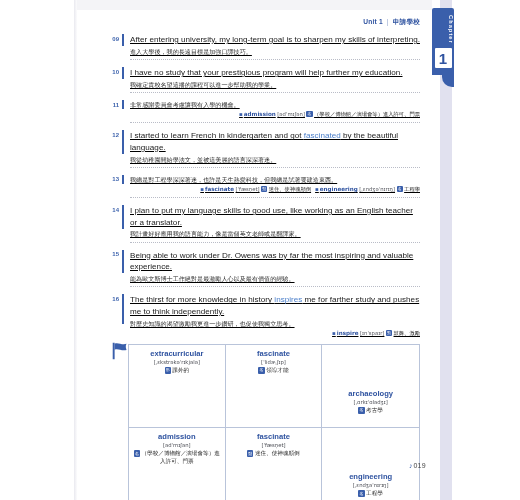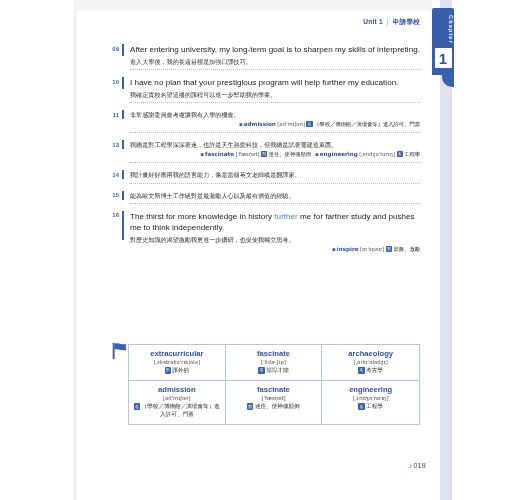--- a/index.html
+++ b/index.html
@@ -57,21 +57,21 @@
   
   .running-head{
     position:absolute;left:0;top:18px;width:420px;
     text-align:right;
     font-size:6.6px;font-weight:bold;color:#2f53a0;
     letter-spacing:.2px;
   }
   .running-head .sep{color:#8fa2cc;padding:0 2px;font-weight:normal;}
   
   .content{
-    position:absolute;left:108px;top:44px;width:312px;
+    position:absolute;left:108px;top:34px;width:312px;text-decoration:underline;
   }
   .item{
     position:relative;
     padding-left:22px;
     padding-bottom:4px;
     margin-bottom:3px;
   }
   .item .num{
     position:absolute;left:0;top:1.5px;
     font-size:6px;color:#3d63ad;font-weight:bold;
@@ -128,24 +128,24 @@
   .vocab-box{
     margin-left:20px;
     border:1px solid #b9c4da;
     display:grid;
     grid-template-columns:1fr 1fr 1fr;
     background:#fff;
   }
   .cell{
     border-right:1px solid #b9c4da;
     border-bottom:1px solid #b9c4da;
-    padding:4px 3px 5px;
+    padding:4px 3px 12px;
     text-align:center;
   }
-  .cell:nth-child(3n){border-right:none;}
+  .cell:nth-child(3n){border-right:none;margin-top:40px;}
   .cell:nth-child(n+4){border-bottom:none;}
   .cell .w{
     font-size:7.6px;font-weight:bold;color:#2f53a0;line-height:1.25;
   }
   .cell .p{
     font-size:5.3px;color:#4c4e55;line-height:1.4;margin-top:.5px;
     font-family:"DejaVu Sans",sans-serif;
   }
   .cell .d{
     font-size:5.6px;color:#1f1f1f;line-height:1.35;margin-top:1px;
@@ -206,54 +206,63 @@
       <div class="item">
         <span class="num">09</span>
         <span class="bar"></span>
         <div class="en">After entering university, my long-term goal is to sharpen my skills of interpreting.</div>
         <div class="zh">進入大學後，我的長遠目標是加強口譯技巧。</div>
         <div class="dotted"></div>
       </div>
       <div class="item">
         <span class="num">10</span>
         <span class="bar"></span>
-        <div class="en">I have no plan that your prestigious program will help further my education.</div>
+        <div class="en">I have no study that your prestigious program will help further my education.</div>
         <div class="zh">我確定貴校名望這播的課程可以進一步幫助我的學業。</div>
         <div class="dotted"></div>
       </div>
       <div class="item">
         <span class="num">11</span>
         <span class="bar"></span>
         <div class="zh">非常感謝委員會考慮讓我有入學的機會。</div>
         <div class="note"><span class="grp"><span class="bullet">▪</span><span class="term">admission</span><span class="ipa">[ədˈmɪʃən]</span><span class="pos">名</span><span class="def">（學校／博物館／演場會等）進入許可、門票</span></span></div>
         <div class="dotted"></div>
       </div>
       <div class="item">
+        <span class="num">12</span>
+        <span class="bar"></span>
+        <div class="en">I started to learn French in kindergarten and got <span class="kw">fascinated</span> by the beautiful language.</div>
+        <div class="zh">我從幼稚園開始學法文，並被這美麗的語言深深著迷。</div>
+        <div class="dotted"></div>
+      </div>
+      <div class="item">
         <span class="num">13</span>
         <span class="bar"></span>
         <div class="zh">我總是對工程學深深著迷，也許是天生熱愛科技，但我總是試著要建造東西。</div>
         <div class="note"><span class="grp"><span class="bullet">▪</span><span class="term">fascinate</span><span class="ipa">[ˈfæsn̩et]</span><span class="pos">動</span><span class="def">迷住、使神魂顛倒</span></span><span class="grp"><span class="bullet">▪</span><span class="term">engineering</span><span class="ipa">[ˌɛndʒəˈnɪrɪŋ]</span><span class="pos">名</span><span class="def">工程學</span></span></div>
         <div class="dotted"></div>
       </div>
       <div class="item">
         <span class="num">14</span>
         <span class="bar"></span>
+        <div class="en">I plan to put my language skills to good use, like working as an English teacher or a translator.</div>
         <div class="zh">我計畫好好應用我的語言能力，像是當個英文老師或是翻譯家。</div>
         <div class="dotted"></div>
       </div>
       <div class="item">
         <span class="num">15</span>
         <span class="bar"></span>
+        <div class="en">Being able to work under Dr. Owens was by far the most inspiring and valuable experience.</div>
         <div class="zh">能為歐文斯博士工作絕對是最激勵人心以及最有價值的經驗。</div>
         <div class="dotted"></div>
       </div>
       <div class="item">
         <span class="num">16</span>
         <span class="bar"></span>
-        <div class="en">The thirst for more knowledge in history <span class="kw">further</span> me for farther study and pushes me to think independently.</div>
+        <div class="en">The thirst for more knowledge in history <span class="kw">inspires</span> me for farther study and pushes me to think independently.</div>
         <div class="zh">對歷史知識的渴望激勵我更進一步鑽研，也促使我獨立思考。</div>
         <div class="note"><span class="grp"><span class="bullet">▪</span><span class="term">inspire</span><span class="ipa">[ɪnˈspaɪr]</span><span class="pos">動</span><span class="def">鼓舞、激勵</span></span></div>
       </div>
     </div>
 
   <div class="vocab-wrap">
     <svg class="flag" viewBox="0 0 24 24">
       <path d="M4 3 L4 21" stroke="#3a5fab" stroke-width="2.1" fill="none"></path>
       <path d="M5 4 C9 2.2 13 6 18 4.2 C16.5 7 17.5 9.2 18 10.8 C13 12.6 9 8.8 5 10.6 Z" fill="#3a5fab"></path>
     </svg>

